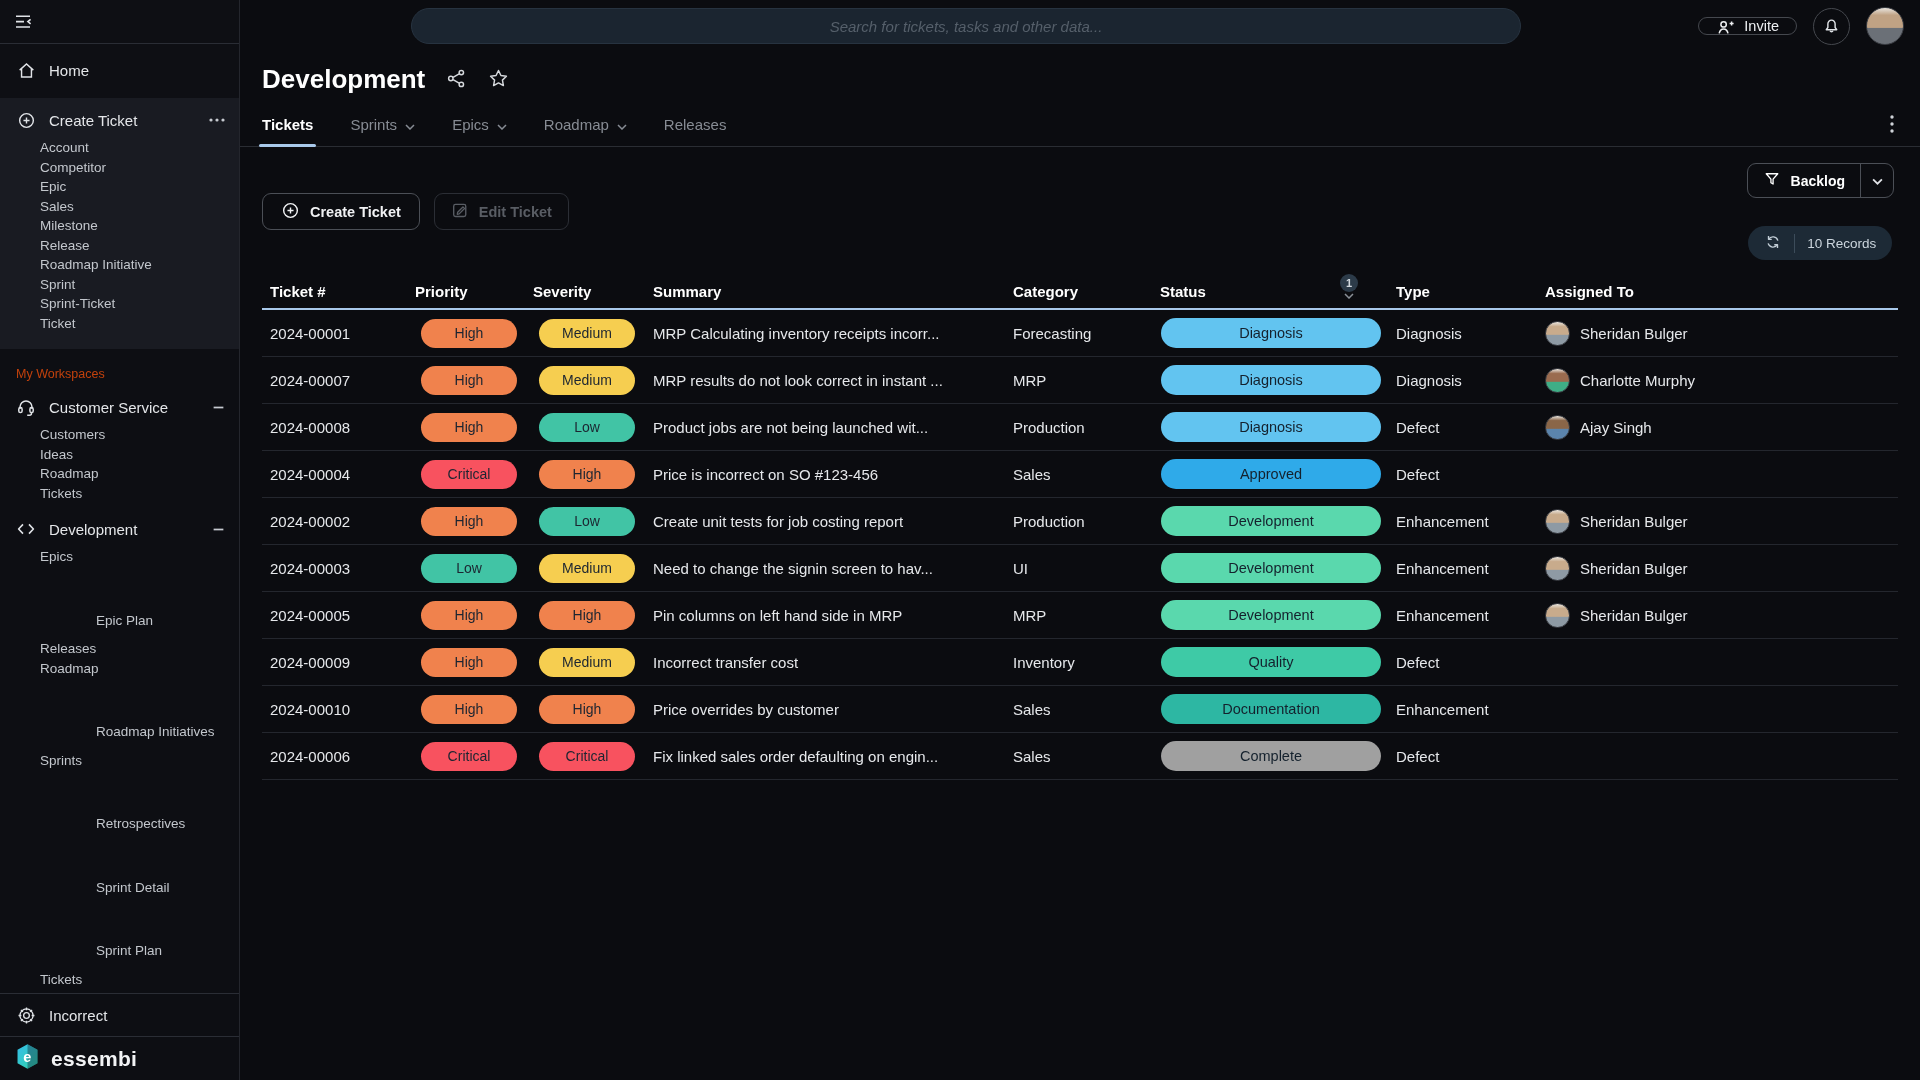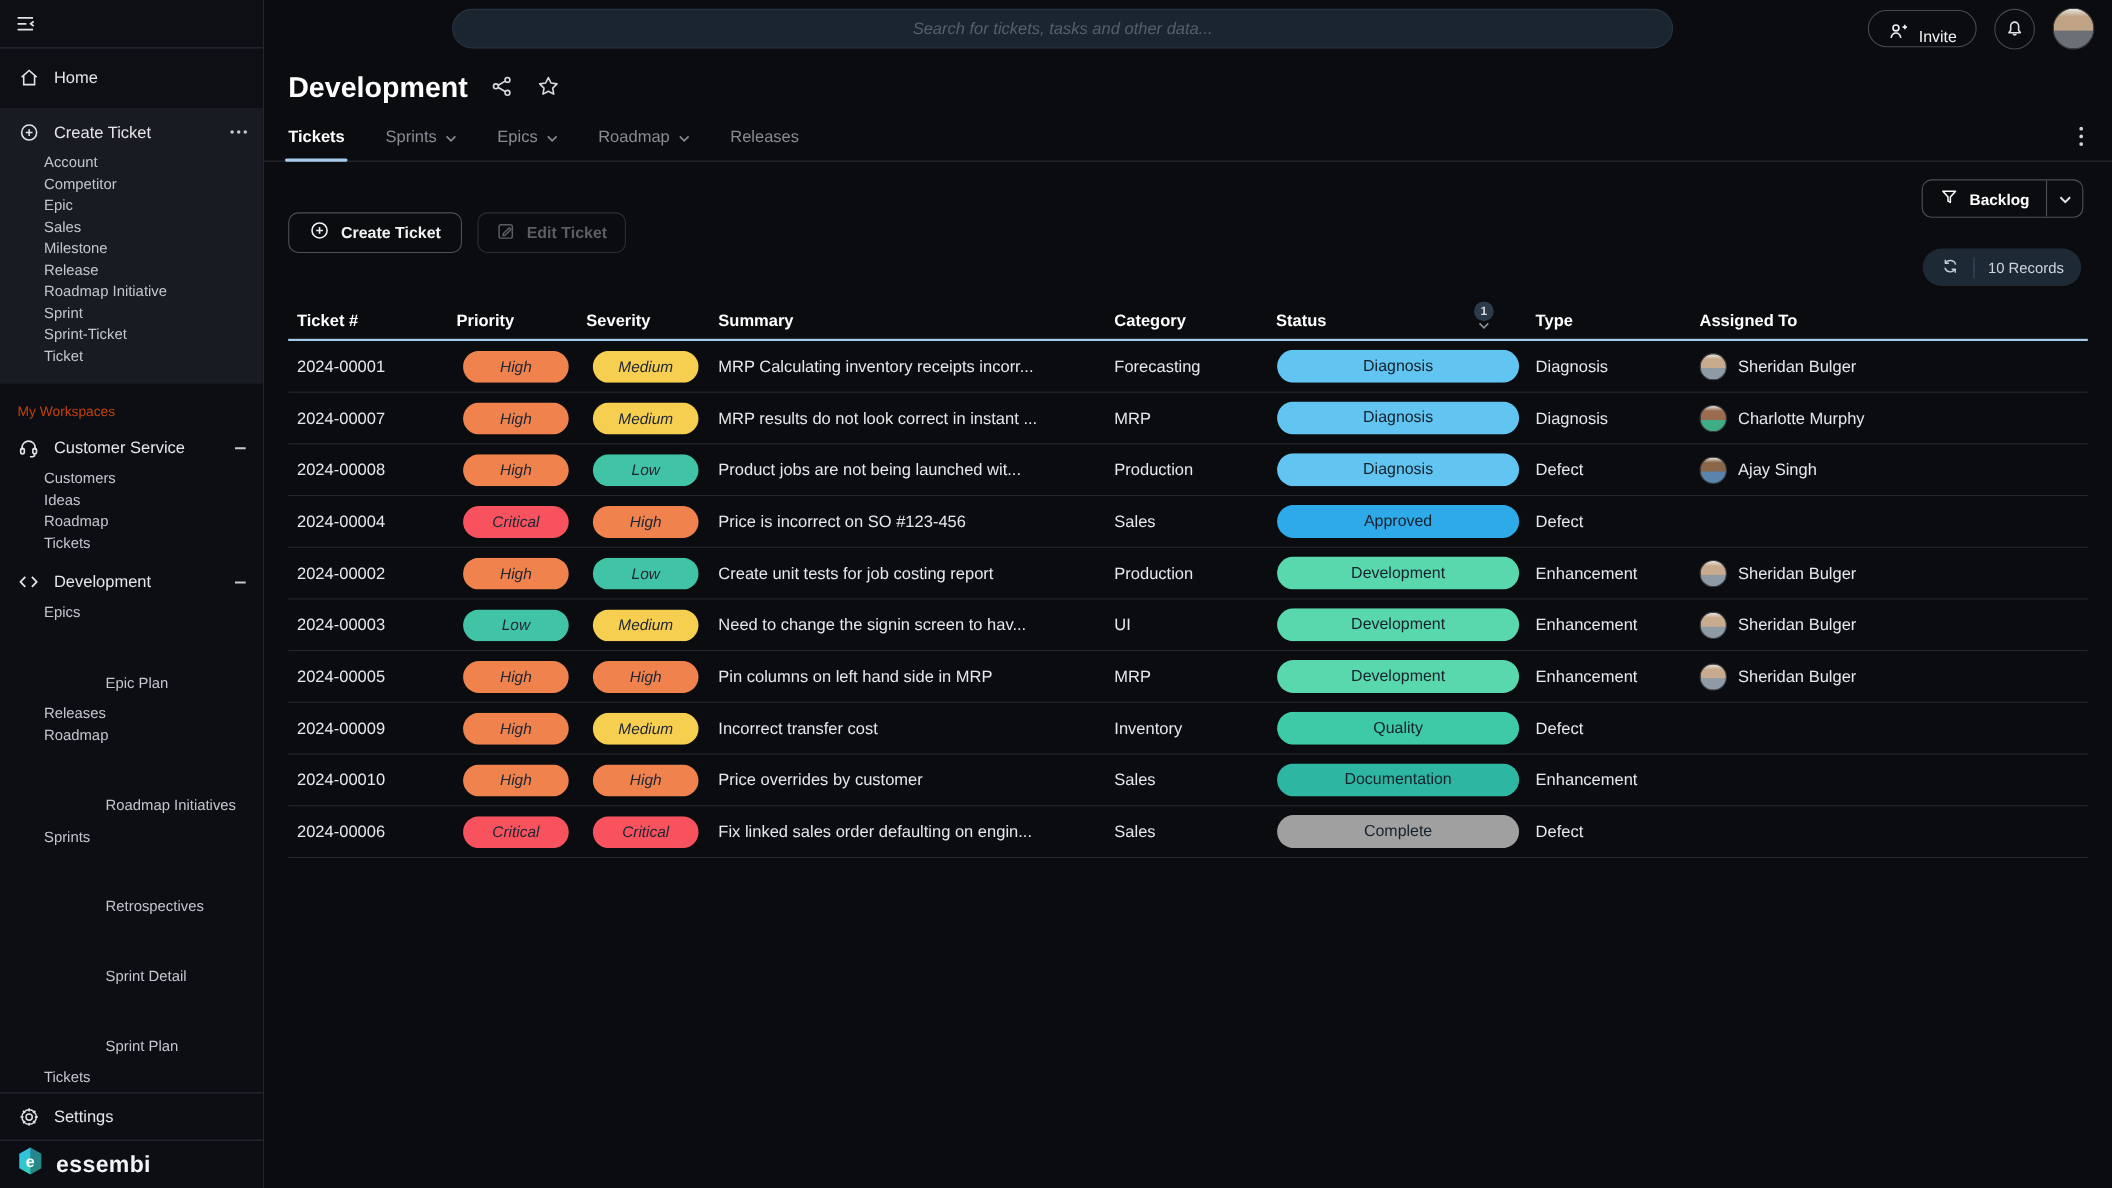--- a/index.html
+++ b/index.html
@@ -33,22 +33,22 @@
   
   .main { flex:1; display:flex; flex-direction:column; background:#0b0c10; }
   .topbar { height:52px; display:flex; align-items:center; padding-right:16px; flex:none; }
   .search { margin-left:171px; width:1110px; height:36px; background:#1b2530;
     border:1px solid #273340; border-radius:18px; overflow:hidden; }
   .search input { width:100%; height:100%; background:transparent; border:none; outline:none;
     text-align:center; font-style:italic; font-size:15px; color:#aeb6bf;
     font-family:"Liberation Sans","DejaVu Sans",sans-serif; }
   .search input::placeholder { color:#555f6a; font-style:italic; }
   .top-actions { margin-left:auto; display:flex; align-items:center; gap:16px; }
-  .invite { height:34px; padding:0 17px; border-radius:17px; border:1px solid #45484e;
-    background:transparent; color:#eef0f2; font-size:14.5px; display:flex; align-items:flex-end;
+  .invite { height:18px; padding:0 17px; border-radius:17px; border:1px solid #45484e;
+    background:transparent; color:#eef0f2; font-size:14.5px; display:flex; align-items:flex-start;
     gap:9px; cursor:pointer; font-family:inherit; }
   .bell { width:37px; height:37px; border-radius:50%; border:1px solid #45484e; background:transparent;
     color:#e0e3e7; display:flex; align-items:center; justify-content:center; cursor:pointer; }
   .avatar-lg { width:38px; height:38px; border-radius:50%; border:1px solid #3a3d43; }
 
   .page-head { display:flex; align-items:center; gap:21px; padding:12px 0 0 22px; }
   .page-head h1 { font-size:26px; font-weight:700; color:#fff; }
   .icon-btn { background:none; border:none; color:#d6d9dd; cursor:pointer; display:flex; align-items:center; }
 
   .tabs-row { display:flex; align-items:flex-end; padding:20px 26px 0 22px;
@@ -85,21 +85,21 @@
   .th { padding-left:8px; position:relative; }
   .sort-widget { position:absolute; right:30px; top:-9px; display:flex; flex-direction:column;
     align-items:center; gap:1px; }
   .sort-badge { width:18px; height:18px; border-radius:50%; background:#2c3b49; color:#d3dae0;
     font-size:11px; display:flex; align-items:center; justify-content:center; }
   .sort-caret { color:#8a9097; display:flex; }
   .tr { display:grid; grid-template-columns:var(--cols); height:47px; align-items:center;
     border-bottom:1px solid #24272e; cursor:pointer; }
   .td { padding-left:8px; color:#e6e8eb; white-space:nowrap; overflow:hidden; }
   .pill { display:inline-flex; align-items:center; justify-content:center; height:29px;
-    min-width:96px; border-radius:15px; color:#1c2531; font-size:14px; padding:0 14px; margin-left:6px;font-style:italic; }
+    min-width:96px; border-radius:15px; color:#1c2531; font-size:14px; padding:0 14px; margin-left:6px; }
   .status-pill { width:220px; height:30px; border-radius:15px; display:flex; align-items:center;
     justify-content:center; color:#14212d; font-size:14.5px; margin-left:1px; }
   .assigned { display:flex; align-items:center; gap:10px; }
   .avatar-sm { width:25px; height:25px; border-radius:50%; flex:none; border:1px solid #3a3d43; }
 </style>
 </head>
 <body>
 
 <div class="app">
 
@@ -254,21 +254,21 @@
 
     <div class="sb-footer">
       <div class="sb-item settings-row">
         <span class="sb-ic">
           <svg width="19" height="19" viewBox="0 0 20 20" fill="none" stroke="currentColor" stroke-width="1.4">
             <circle cx="10" cy="10" r="3"></circle>
               <circle cx="10" cy="10" r="6.9"></circle>
             <path d="M10 1.6v3M10 15.4v3M1.6 10h3M15.4 10h3M4.1 4.1l2.1 2.1M13.8 13.8l2.1 2.1M15.9 4.1l-2.1 2.1M6.2 13.8l-2.1 2.1"></path>
           </svg>
         </span>
-        <span>Settings</span>
+        <span>Incorrect</span>
       </div>
       <div class="brand-row">
         <span>
           <svg width="27" height="27" viewBox="0 0 26 26">
             <defs>
                 <linearGradient id="eg" x1="0" y1="0" x2="1" y2="1">
               <stop offset="0" stop-color="#35bdea"></stop>
                   <stop offset="1" stop-color="#2fd6a6"></stop>
             </linearGradient>
               </defs>

